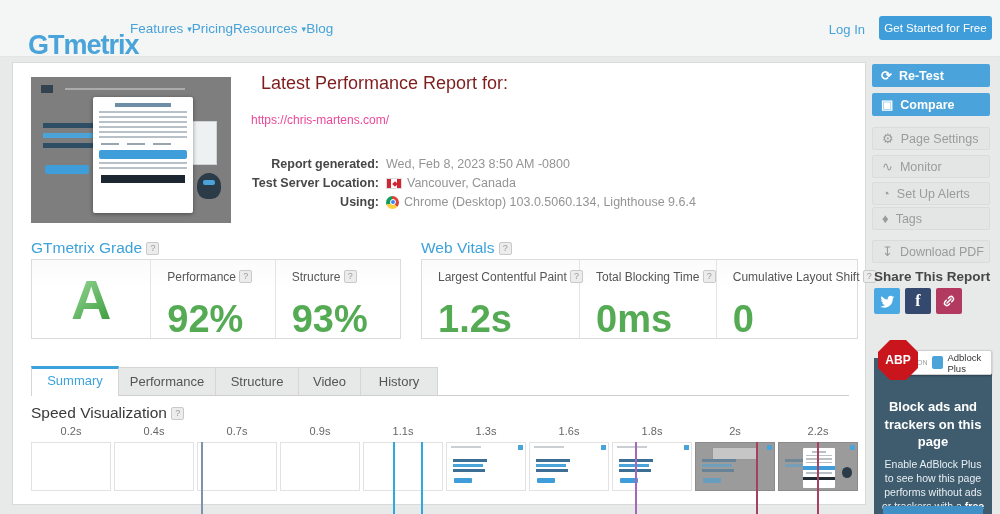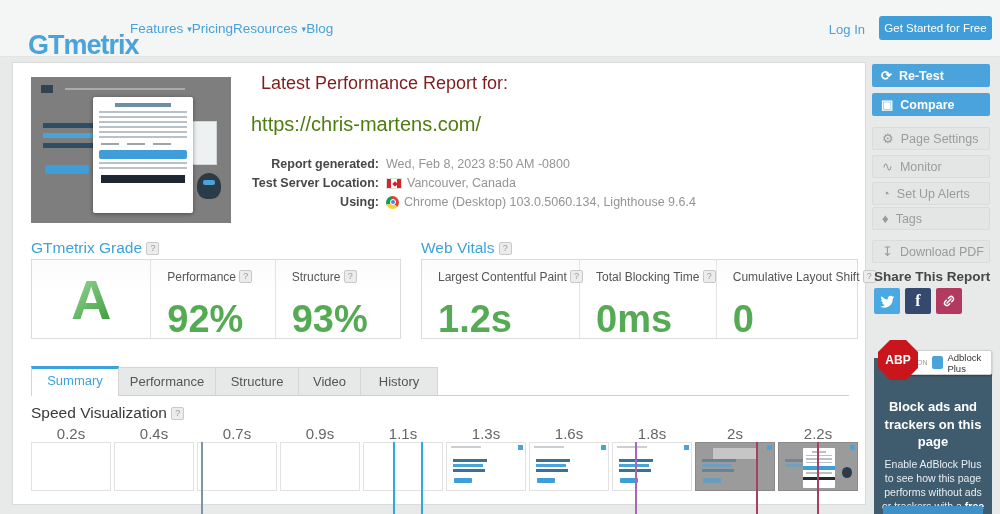--- a/index.html
+++ b/index.html
@@ -33,21 +33,21 @@
   .t-modal { position:absolute; left:62px; top:20px; width:100px; height:116px; background:#fff; border-radius:2px; box-shadow:0 1px 4px rgba(0,0,0,0.4); }
   .t-modal i { display:block; background:#b8c1c7; height:2px; margin:3px 6px 0; }
   .t-modal .m-title { width:56px; height:4px; background:#6c8ea6; margin:6px auto 4px; }
   .t-modal .m-blue { height:9px; background:#3f9ed9; border-radius:2px; margin:5px 6px 0; }
   .t-modal .m-dark { height:8px; background:#1d2731; margin:6px 8px 0; }
   .t-checks { display:flex; gap:8px; margin:5px 8px 0; }
   .t-checks i { width:18px; height:2px; background:#9aa6ad; margin:0; }
 
   
   .report-title { position:absolute; left:248px; top:10px; font-size:18px; color:#7f1d1d; }
-  .report-url { position:absolute; left:238px; top:50px; font-size:20px; color:#4d7c0f;text-align:center; }
+  .report-url { position:absolute; left:238px; top:50px; font-size:12px; color:#ec4899;text-align:center; }
   .meta { position:absolute; left:238px; top:94px; }
   .meta-row { display:flex; align-items:center; margin-bottom:5px; }
   .meta-label { width:128px; text-align:right; font-size:12.5px; font-weight:bold; color:#474747; margin-right:7px; }
   .meta-value { font-size:12.5px; color:#949494; display:flex; align-items:center; gap:5px; }
   .flag { display:inline-block; position:relative; width:16px; height:11px; background:#fff; border:1px solid #ddd; }
   .flag::before { content:""; position:absolute; left:0; top:0; width:4px; height:100%; background:#d32431; box-shadow:10px 0 0 #d32431; }
   .flag::after { content:""; position:absolute; left:6px; top:3px; width:4px; height:4px; background:#d32431; transform:rotate(45deg); }
   .chrome { position:relative; display:inline-block; width:13px; height:13px; border-radius:50%; background:conic-gradient(#db4437 0deg 130deg, #ffcd40 130deg 250deg, #0f9d58 250deg 360deg); }
   .chrome::after { content:""; position:absolute; left:3.5px; top:3.5px; width:6px; height:6px; border-radius:50%; background:#4285f4; border:1.5px solid #fff; box-sizing:border-box; }
 
@@ -77,21 +77,21 @@
 
   
   .tabs { position:absolute; left:18px; top:304px; width:818px; height:29px; display:flex; border-bottom:1px solid #cfcfcf; }
   .tab { height:28px; line-height:28px; text-align:center; font-size:13px; color:#555; background:#e7e8e8; border:1px solid #d5d5d5; border-bottom:none; cursor:pointer; }
   .tab + .tab { border-left:none; }
   .tab.active { background:#fff; color:#3da2db; border-top:3px solid #3da2db; line-height:24px; height:30px; position:relative; top:-1px; }
 
   
   .sv-head { position:absolute; left:18px; top:341px; font-size:15.5px; color:#3a3a3a; }
   .timeline { position:absolute; left:18px; top:360px; width:830px; height:160px; }
-  .tick { position:absolute; top:2px; font-size:15px; color:#666; transform:translateX(-50%); }
+  .tick { position:absolute; top:2px; font-size:11px; color:#666; transform:translateX(-50%); }
   .frames { position:absolute; left:0; top:19px; display:flex; gap:3px; }
   .frame { position:relative; width:80px; height:49px; background:#fff; border:1px solid #e2e2e2; cursor:pointer; overflow:hidden; }
   .frame.gray { background:#9b9b9b; border-color:#8b8b8b; }
   .f-top { position:absolute; left:4px; top:3px; width:30px; height:2px; background:#c9cfd2; }
   .f-corner { position:absolute; right:2px; top:2px; width:5px; height:5px; background:#4aa3d9; }
   .f-l1 { position:absolute; left:6px; top:16px; width:34px; height:3px; background:#3c6f93; }
   .f-l2 { position:absolute; left:6px; top:21px; width:30px; height:3px; background:#4aa3d9; }
   .f-l3 { position:absolute; left:6px; top:26px; width:32px; height:3px; background:#3c6f93; }
   .f-btn { position:absolute; left:7px; top:35px; width:18px; height:5px; background:#3f9ed9; border-radius:1px; }
   .f-banner { position:absolute; left:16px; top:4px; width:46px; height:13px; background:#c6c6c6; border:1px solid #989898; }

